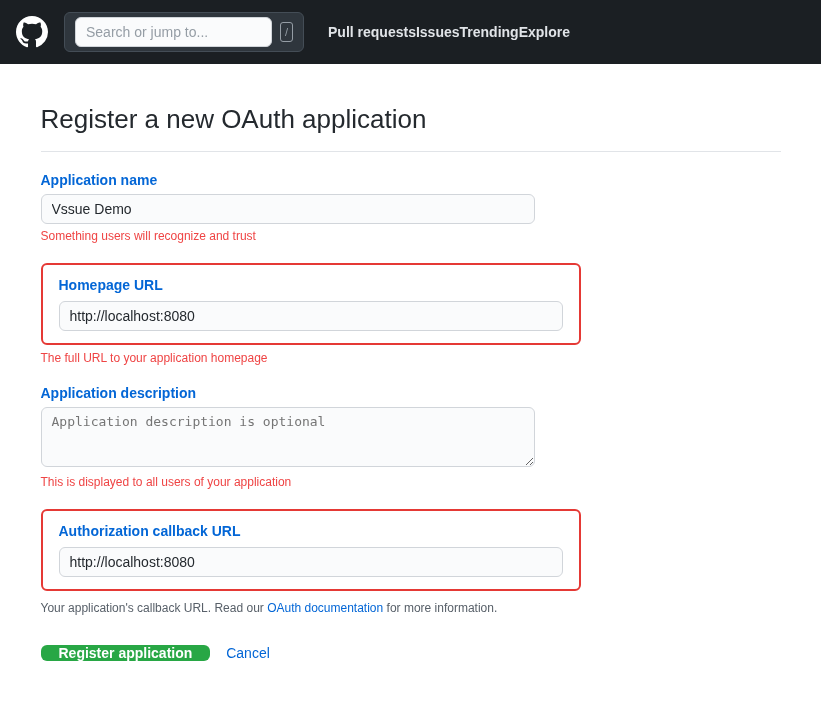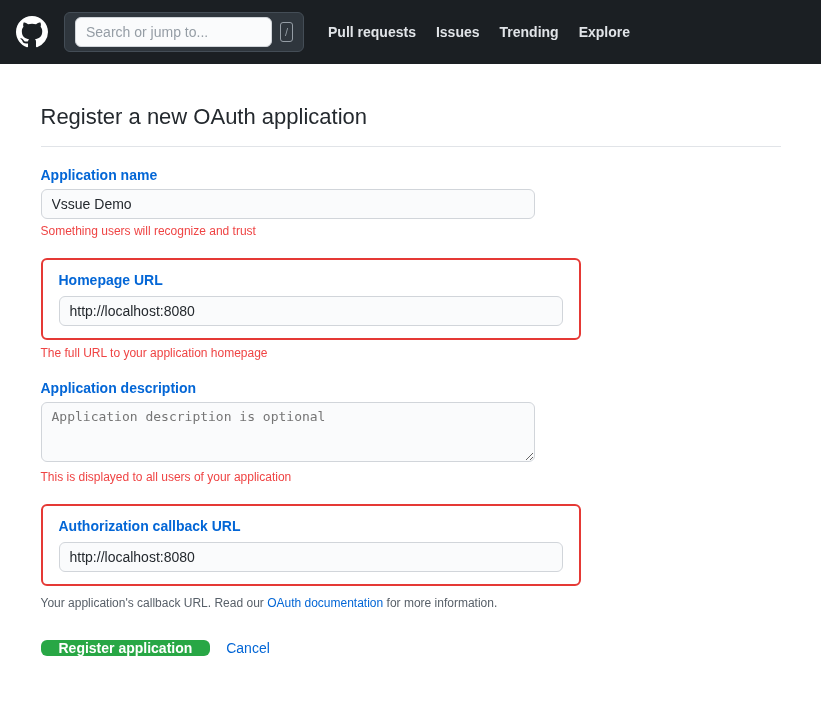--- a/index.html
+++ b/index.html
@@ -40,38 +40,37 @@
     .nav-slash {
       border: 1px solid #959da5;
       border-radius: 3px;
       color: #959da5;
       font-size: 11px;
       padding: 0 4px;
       line-height: 18px;
     }
     .nav-links {
       display: flex;
-      gap: 20px;
       margin-left: 8px;
     }
     .nav-links a {
       color: #e1e4e8;
       text-decoration: none;
       font-size: 14px;
       font-weight: 600;
     }
 
     
     .main {
       max-width: 780px;
       margin: 40px auto 60px auto;
       padding: 0 20px;
     }
     h1 {
-      font-size: 22px;
+      font-size: 26px;
       font-weight: 300;
       color: #24292e;
       margin-bottom: 20px;
       padding-bottom: 16px;
       border-bottom: 1px solid #e1e4e8;
     }
 
     .form-group {
       margin-bottom: 20px;
     }

